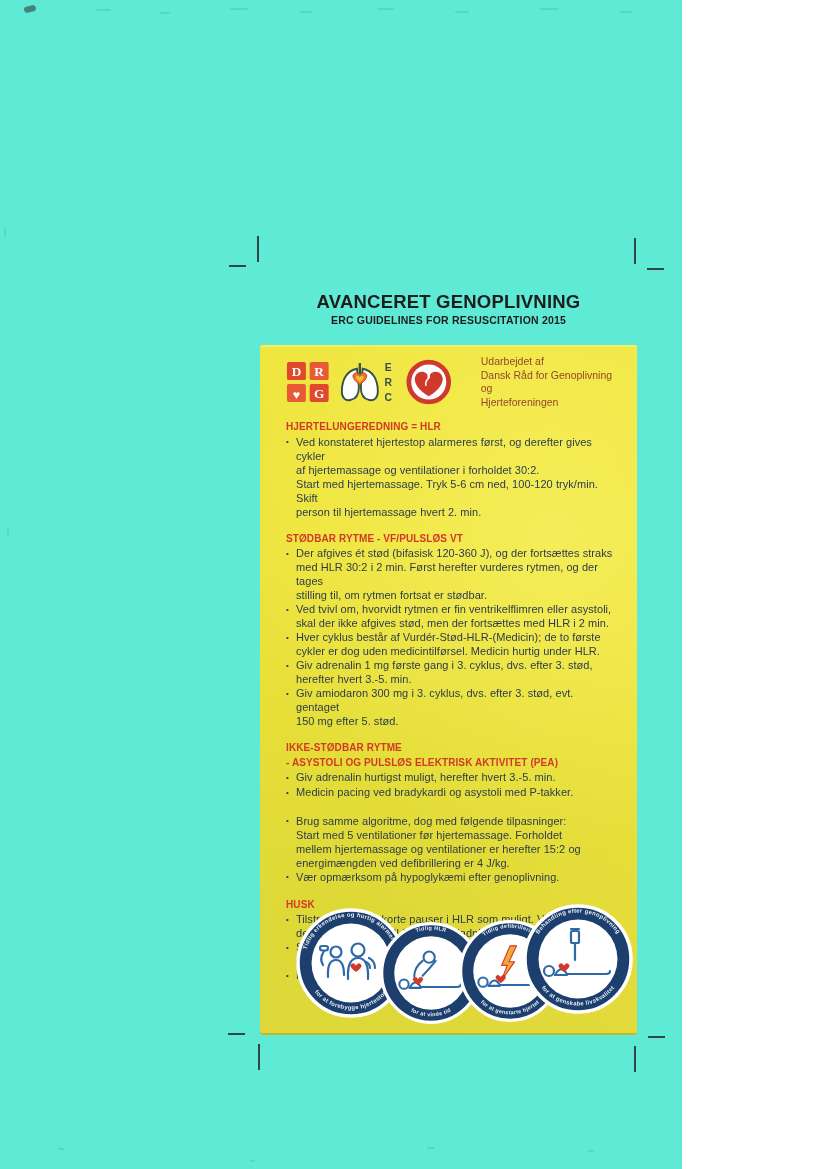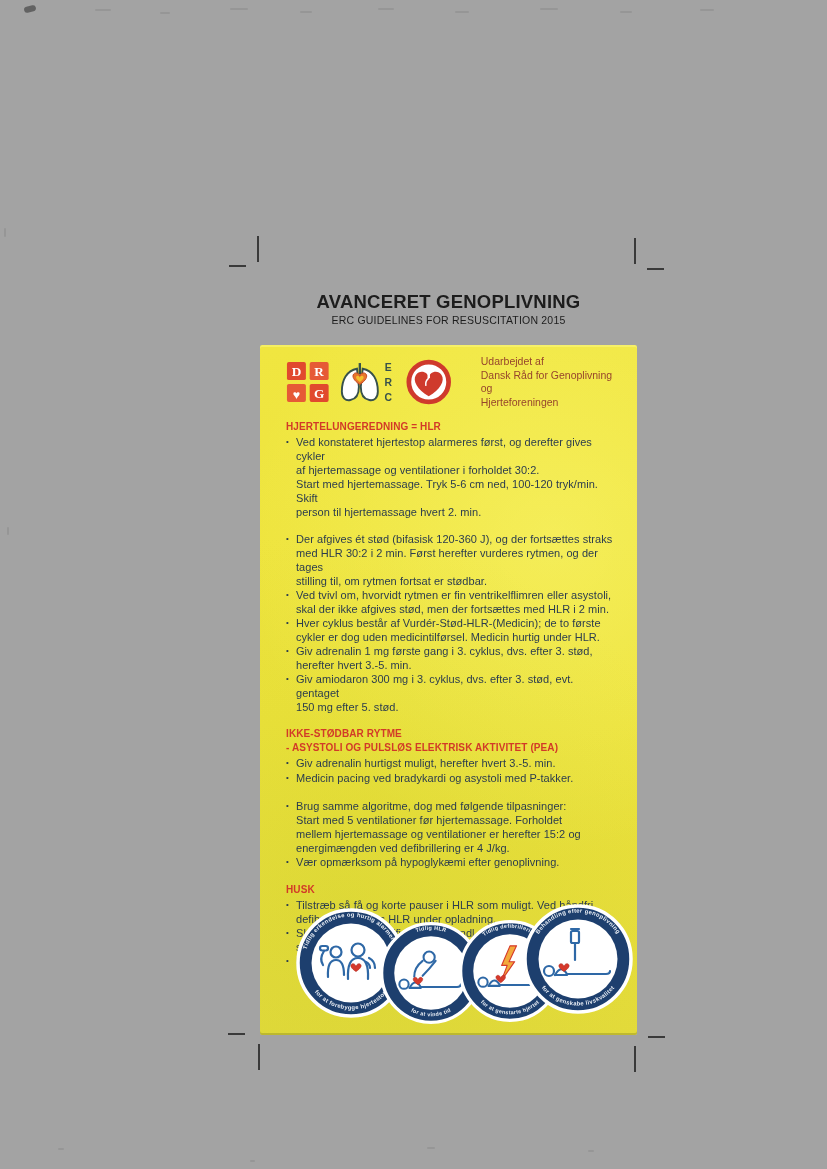--- a/index.html
+++ b/index.html
@@ -1,31 +1,31 @@
 <!DOCTYPE html>
 <html><head>
 <meta charset="utf-8">
 <style>
   html,body{margin:0;padding:0;background:#ffffff;}
   .page{
-    position:relative;width:827px;height:1169px;overflow:hidden;
-    background:#a3a3a3;
+    position:relative;width:682px;height:1169px;overflow:hidden;
+    background:#5eead4;
     font-family:"Liberation Sans","DejaVu Sans",sans-serif;
   }
   
   .speck{position:absolute;background:rgba(0,0,0,.08);border-radius:1px;}
   .blob{position:absolute;background:rgba(45,45,45,.55);border-radius:3px;transform:rotate(-14deg);}
   
   .crop{position:absolute;background:rgba(35,35,35,.82);}
   .crop.v{width:2px;height:26px;}
   .crop.h{width:17px;height:2px;}
   
   .titleblock{position:absolute;left:260px;top:291px;width:377px;text-align:center;color:#1d1d1d;}
   .titleblock h1{margin:0;font-size:18.5px;font-weight:bold;letter-spacing:.2px;}
-  .titleblock h2{margin:1px 0 0 0;font-size:10.5px;font-weight:normal;letter-spacing:.2px;}
+  .titleblock h2{margin:1px 0 0 0;font-size:10.5px;font-weight:bold;letter-spacing:.2px;}
   
   .card{
     position:absolute;left:260px;top:345px;width:377px;height:690px;
     border-radius:2px;
     background:
       radial-gradient(circle at 22% 82%, rgba(186,196,40,.22), transparent 60%),
       radial-gradient(circle at 78% 28%, rgba(255,251,130,.40), transparent 55%),
       linear-gradient(180deg,#f0e640 0%,#ece23a 55%,#e4db3b 100%);
     box-shadow: inset 0 -2px 0 rgba(110,110,25,.30), inset 0 2px 0 rgba(255,255,160,.35);
     box-sizing:border-box;
@@ -138,20 +138,21 @@
             <li class="bullet-item">
               <span class="marker">•</span>
               <span class="btext">Ved konstateret hjertestop alarmeres først, og derefter gives cykler
 af hjertemassage og ventilationer i forholdet 30:2.
 Start med hjertemassage. Tryk 5-6 cm ned, 100-120 tryk/min. Skift
 person til hjertemassage hvert 2. min.</span>
             </li>
           </ul>
         </div>
         <div class="section">
+          <h3 class="section-heading">STØDBAR RYTME - VF/PULSLØS VT</h3>
           <ul class="bullet-list">
             <li class="bullet-item">
               <span class="marker">•</span>
               <span class="btext">Der afgives ét stød (bifasisk 120-360 J), og der fortsættes straks
 med HLR 30:2 i 2 min. Først herefter vurderes rytmen, og der tages
 stilling til, om rytmen fortsat er stødbar.</span>
             </li>
             <li class="bullet-item">
               <span class="marker">•</span>
               <span class="btext">Ved tvivl om, hvorvidt rytmen er fin ventrikelflimren eller asystoli,

